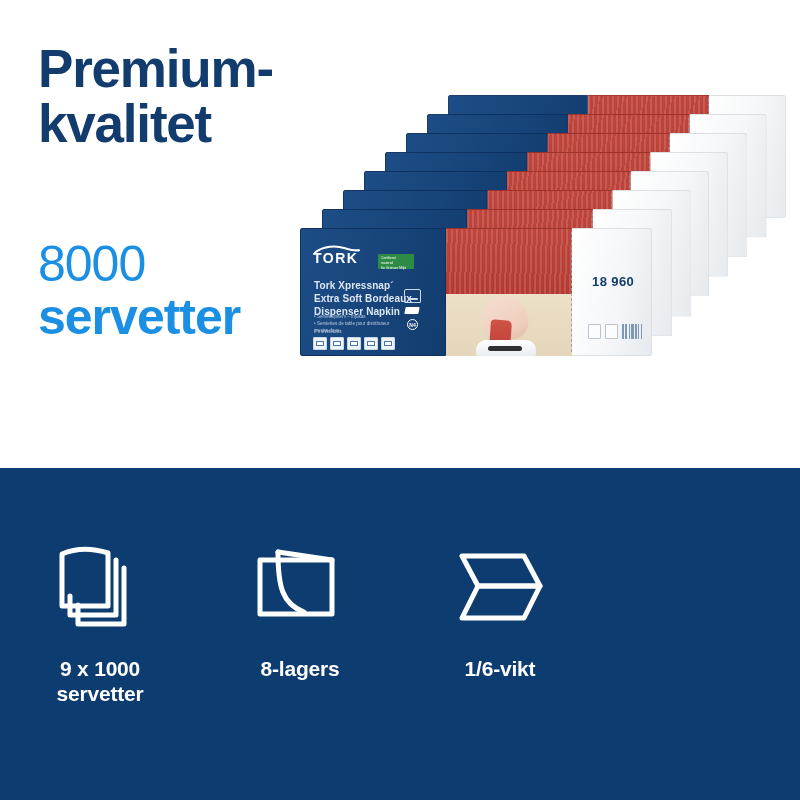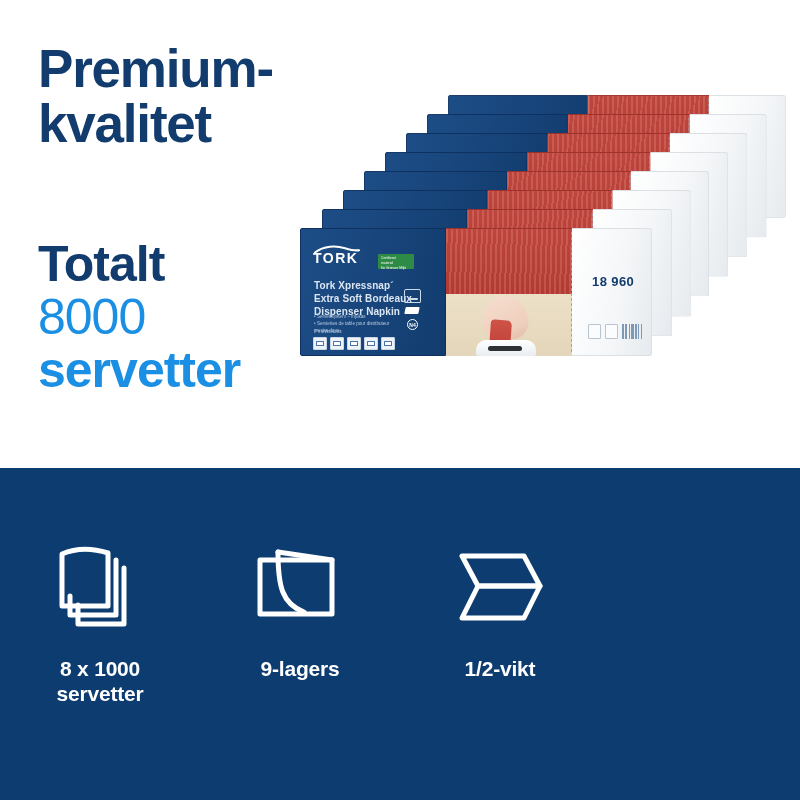--- a/index.html
+++ b/index.html
@@ -197,21 +197,20 @@
 </style>
 </head>
 <body>
 
 <div class="hero">
 
   <div class="headline">Premium-
 kvalitet</div>
 
   <div class="sub-block">
-    <div class="sub-line1">Totalt</div>
     <div class="sub-line2">8000</div>
     <div class="sub-line3">servetter</div>
   </div>
 
   <div class="stack">
 
     <div class="pack" style="left:148px; top:0px;   transform:scale(.96);">
       <div class="pk-blue"></div>
       <div class="pk-red"></div>
       <div class="pk-cream"></div>
@@ -352,40 +351,40 @@
   <div class="feature-row">
 
     <div class="feature">
       <div class="feature-icon">
         <svg viewBox="0 0 96 92" fill="none" stroke="#ffffff" stroke-width="5" stroke-linejoin="round" stroke-linecap="round">
           <path d="M26 63 V82 H72 V26"></path>
           <path d="M18 54 V73 H64 V18"></path>
           <path d="M10 12 C24 6, 40 6, 56 11 V64 H10 Z"></path>
         </svg>
       </div>
-      <div class="feature-label">8 x 1000
+      <div class="feature-label">9 x 1000
 servetter</div>
     </div>
 
 
     <div class="feature">
       <div class="feature-icon">
         <svg viewBox="0 0 96 92" fill="none" stroke="#ffffff" stroke-width="5" stroke-linejoin="round" stroke-linecap="round">
           <path d="M8 18 H80 V72 H8 Z"></path>
           <path d="M26 10 C26 44, 30 62, 52 70"></path>
           <path d="M26 10 L80 18"></path>
         </svg>
       </div>
-      <div class="feature-label">9-lagers</div>
+      <div class="feature-label">8-lagers</div>
     </div>
 
     <div class="feature">
       <div class="feature-icon">
         <svg viewBox="0 0 96 92" fill="none" stroke="#ffffff" stroke-width="5" stroke-linejoin="round" stroke-linecap="round">
           <path d="M10 14 H72 L88 44 H26 Z"></path>
           <path d="M26 44 H88 L72 76 H10 Z"></path>
         </svg>
       </div>
-      <div class="feature-label">1/2-vikt</div>
+      <div class="feature-label">1/6-vikt</div>
     </div>
 
   </div>
 </div>
 
 </body></html>

